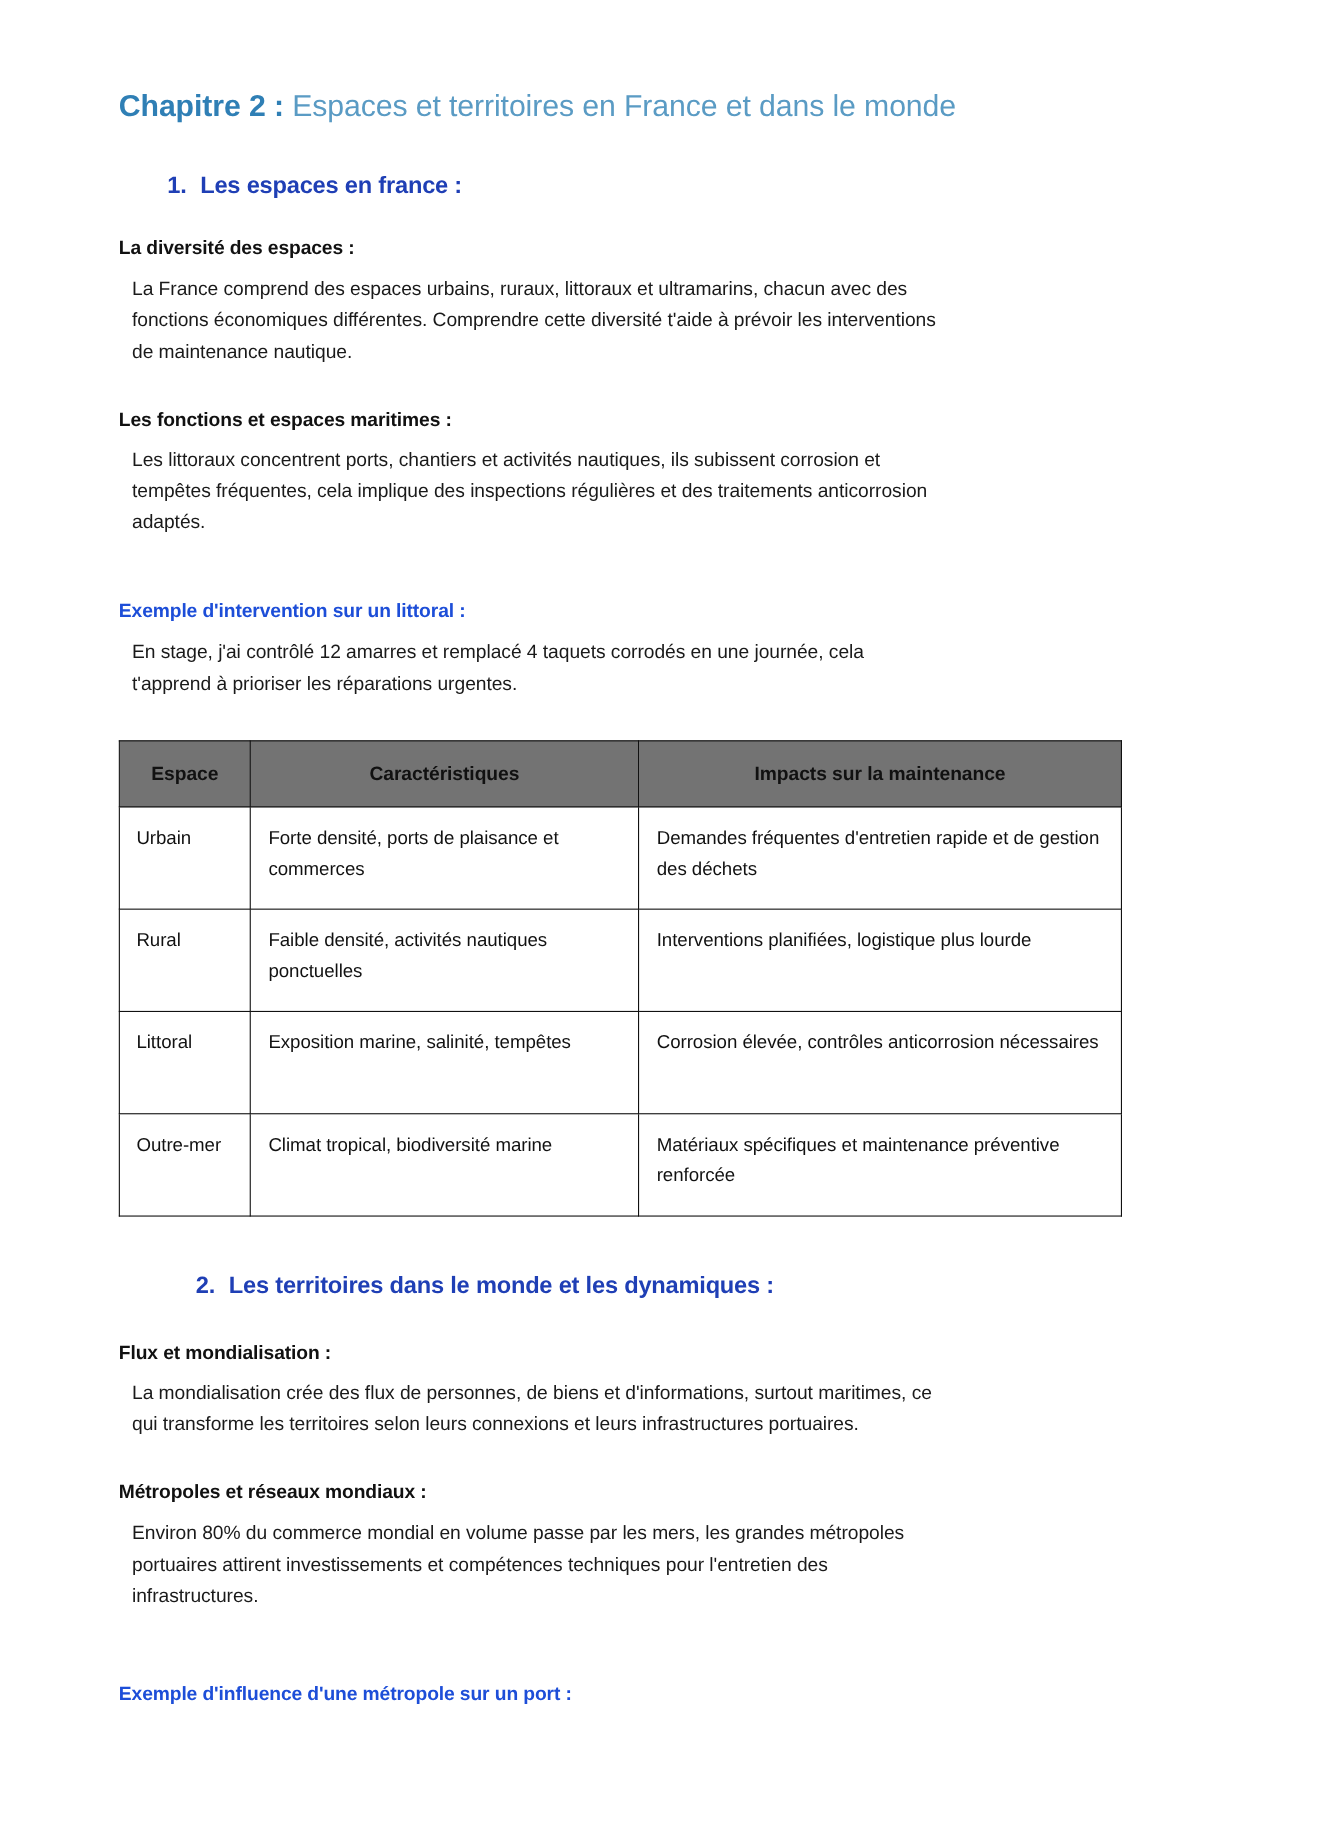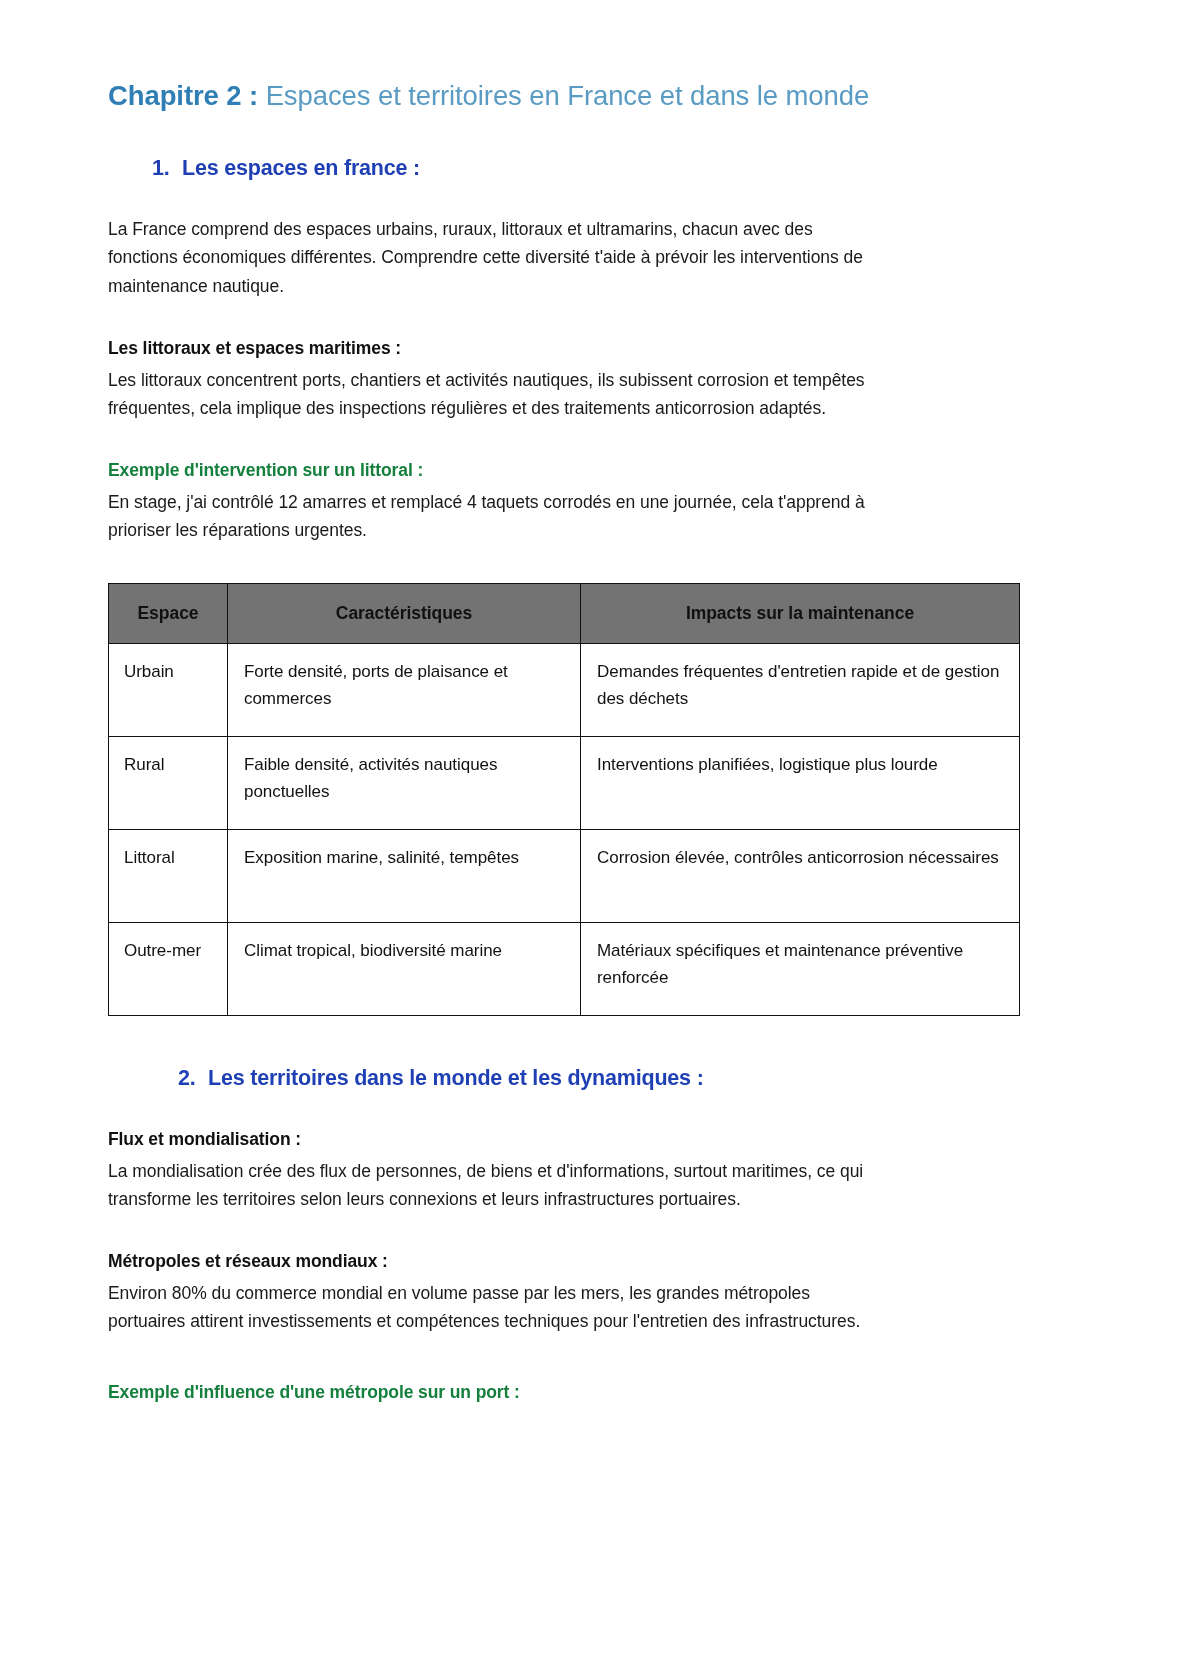--- a/index.html
+++ b/index.html
@@ -70,27 +70,28 @@
     margin: 0 0 30px 0;
   }
   .block-title {
     font-weight: 700;
     font-size: 17.5px;
     color: #111111;
     margin: 0 0 7px 0;
     letter-spacing: -0.1px;
   }
   .block-title.green {
-    color: #15803d;
+    color: #1d4ed8;
+    margin-top: 19px;
   }
   .block-body {
     font-size: 17.5px;
     line-height: 1.61;
     color: #1a1a1a;
-    margin: 0;
+    margin: 12px;
     letter-spacing: -0.05px;
     max-width: 895px;
   }
 
   .spacer-sm { height: 8px; }
   .spacer-md { height: 16px; }
 
   
   table.espace-table {
     border-collapse: collapse;
@@ -138,27 +139,28 @@
     <span class="chapter-strong">Chapitre 2 :</span>
     <span>Espaces et territoires en France et dans le monde</span>
   </h1>
 
   <div class="section-heading">
     <span class="sec-num">1.</span>
     <span class="sec-text">Les espaces en france :</span>
   </div>
 
   <div class="block">
+    <p class="block-title">La diversité des espaces :</p>
     <p class="block-body">La France comprend des espaces urbains, ruraux, littoraux et ultramarins, chacun avec des fonctions économiques différentes. Comprendre cette diversité t'aide à prévoir les interventions de maintenance nautique.</p>
   </div>
 
   <div class="spacer-sm"></div>
 
   <div class="block">
-    <p class="block-title">Les littoraux et espaces maritimes :</p>
+    <p class="block-title">Les fonctions et espaces maritimes :</p>
     <p class="block-body">Les littoraux concentrent ports, chantiers et activités nautiques, ils subissent corrosion et tempêtes fréquentes, cela implique des inspections régulières et des traitements anticorrosion adaptés.</p>
   </div>
 
   <div class="spacer-sm"></div>
 
   <div class="block">
     <p class="block-title green">Exemple d'intervention sur un littoral :</p>
     <p class="block-body">En stage, j'ai contrôlé 12 amarres et remplacé 4 taquets corrodés en une journée, cela t'apprend à prioriser les réparations urgentes.</p>
   </div>
 

